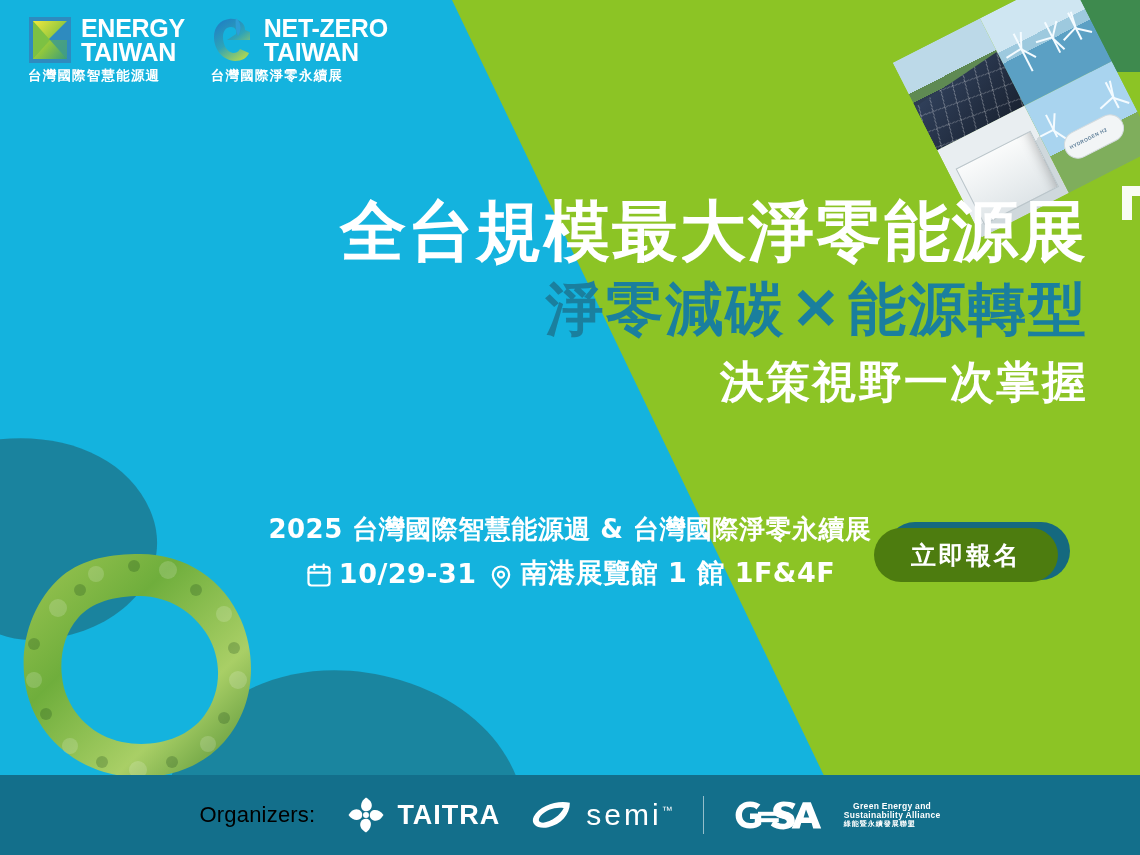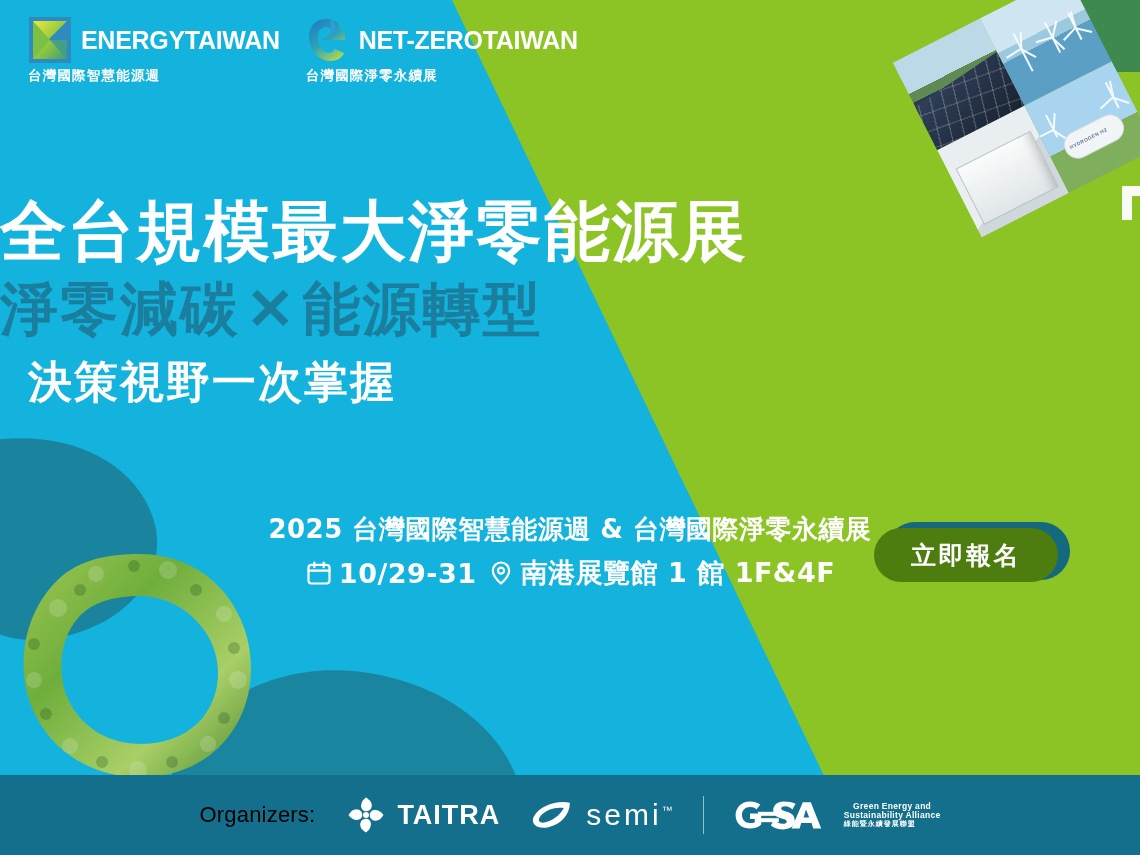--- a/index.html
+++ b/index.html
@@ -59,32 +59,32 @@
   .h2-label{
     position:absolute;left:22%;top:56%;font-size:5px;letter-spacing:.4px;
     color:#5e7f99;font-weight:700;z-index:3;
   }
 
   
   .logo-row{position:absolute;left:28px;top:16px;display:flex;gap:26px;align-items:flex-start;}
   .logo-block{display:flex;flex-direction:column;align-items:flex-start;}
   .logo-top{display:flex;align-items:center;gap:9px;}
   .logo-mark{width:44px;height:48px;flex:0 0 auto;}
-  .logo-words{display:flex;flex-direction:row;line-height:.96;}
+  .logo-words{display:flex;flex-direction:column;line-height:.96;}
   .logo-words .l1,.logo-words .l2{
     color:#fff;font-weight:800;font-size:25px;letter-spacing:-.3px;
     font-family:"Liberation Sans",sans-serif;
   }
   .logo-cn{
     margin-top:3px;color:#fff;font-weight:700;font-size:13.5px;letter-spacing:1.2px;
     font-family:"DejaVu Sans",sans-serif;white-space:nowrap;
   }
 
   
-  .headline-wrap{position:absolute;left:0;top:196px;width:1088px;text-align:left;}
+  .headline-wrap{position:absolute;left:0;top:196px;width:1088px;text-align:right;}
   .h-main{
     font-family:"DejaVu Sans",sans-serif;font-weight:700;color:#ffffff;
     font-size:66px;letter-spacing:2px;line-height:1.08;white-space:nowrap;
   }
   .h-sub{
     margin-top:10px;font-family:"DejaVu Sans",sans-serif;font-weight:700;
     color:#1a7f9e;font-size:58px;letter-spacing:2px;line-height:1.1;white-space:nowrap;
   }
   .h-sub .x{font-family:"Liberation Sans",sans-serif;font-weight:700;padding:0 6px;}
   .h-third{
@@ -96,21 +96,21 @@
   .info{position:absolute;left:0;top:512px;width:1140px;text-align:center;}
   .info-line1{
     font-family:"DejaVu Sans",sans-serif;font-weight:700;color:#fff;
     font-size:26px;letter-spacing:.5px;white-space:nowrap;
   }
   .info-line2{
     margin-top:8px;display:flex;justify-content:center;align-items:center;gap:10px;
     font-family:"DejaVu Sans",sans-serif;font-weight:700;color:#fff;
     font-size:27px;letter-spacing:.5px;white-space:nowrap;
   }
-  .info-line2 .seg{display:inline-flex;align-items:center;gap:6px;}
+  .info-line2 .seg{display:inline-flex;align-items:flex-end;gap:6px;}
   .ico{display:inline-block;vertical-align:middle;}
 
   
   .cta{position:absolute;left:874px;top:514px;width:196px;height:68px;}
   .cta-shadow{
     position:absolute;left:12px;top:8px;width:184px;height:58px;
     background:#15697f;border-radius:34px;
   }
   .cta-body{
     position:absolute;left:0;top:14px;width:184px;height:54px;

